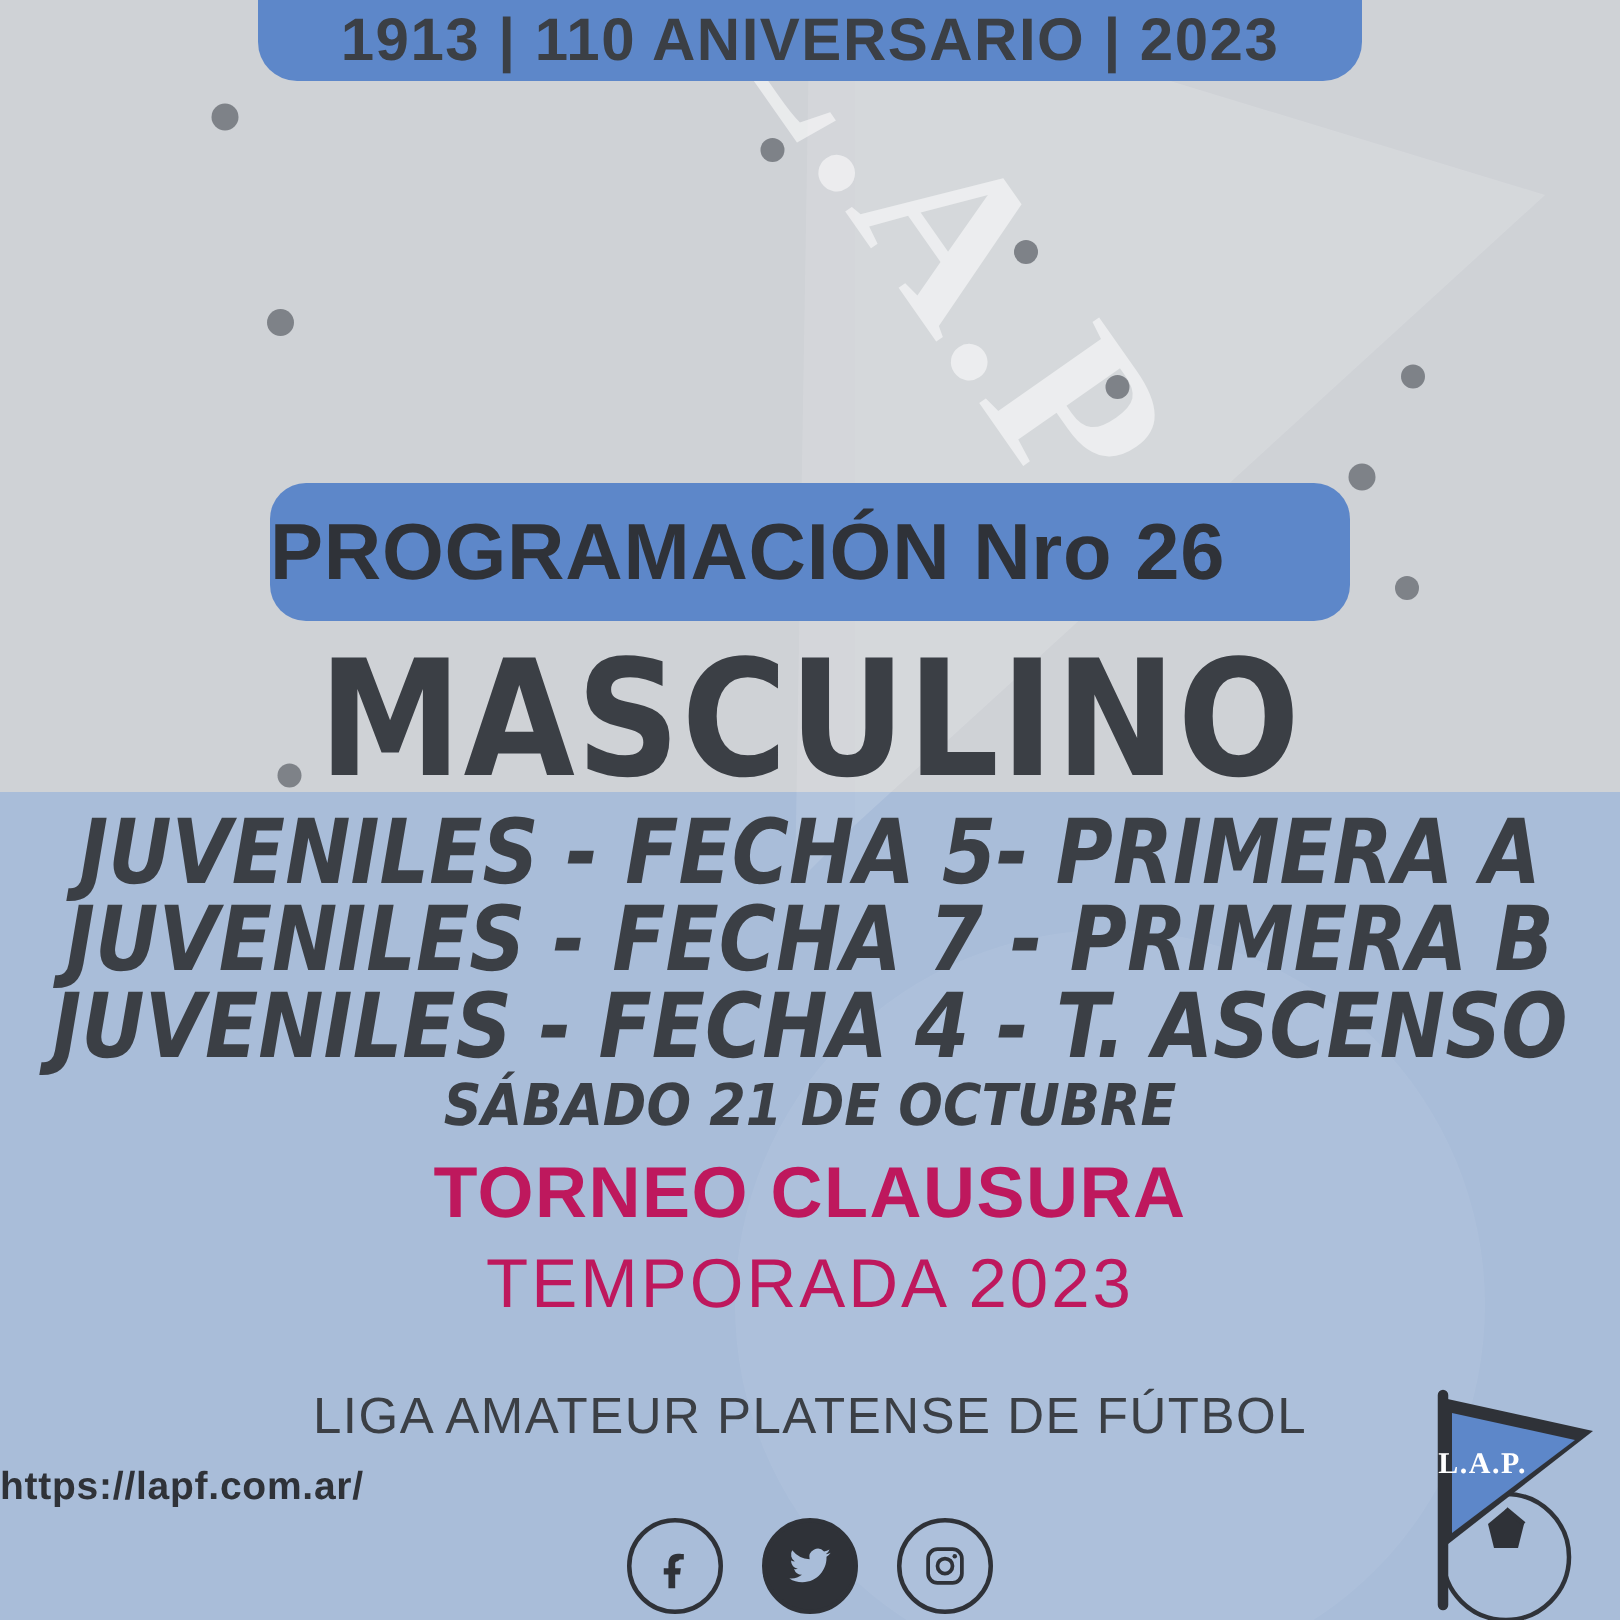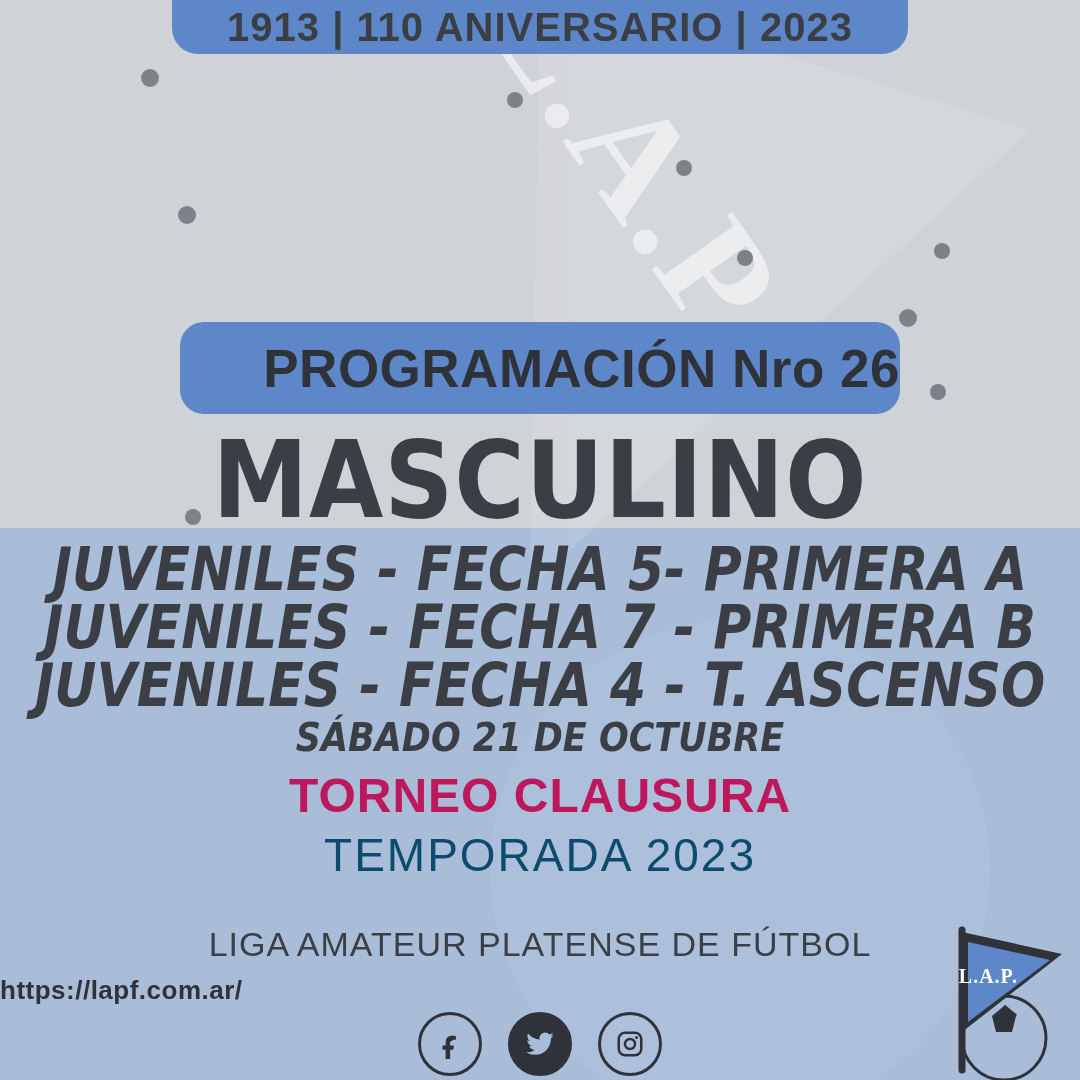--- a/index.html
+++ b/index.html
@@ -86,21 +86,21 @@
   .prog-pill {
     position: absolute;
     left: 180px;
     top: 322px;
     width: 720px;
     height: 92px;
     background: #5d87c9;
     border-radius: 24px;
     display: flex;
     align-items: center;
-    justify-content: flex-end;
+    justify-content: flex-start;
   }
   .prog-pill span {
     font-size: 53px;
     font-weight: bold;
     color: #2f3238;
     letter-spacing: 0.5px;
   }
   .masculino {
     position: absolute;
     left: 0;
@@ -155,21 +155,21 @@
     color: #be185d;
     letter-spacing: 1px;
   }
   .temporada {
     position: absolute;
     left: 0;
     top: 828px;
     width: 1080px;
     text-align: center;
     font-size: 46px;
-    color: #0c4a6e;
+    color: #be185d;
     letter-spacing: 2px;
   }
   .liga {
     position: absolute;
     left: 0;
     top: 925px;
     width: 1080px;
     text-align: center;
     font-size: 34px;
     color: #3b3f45;

